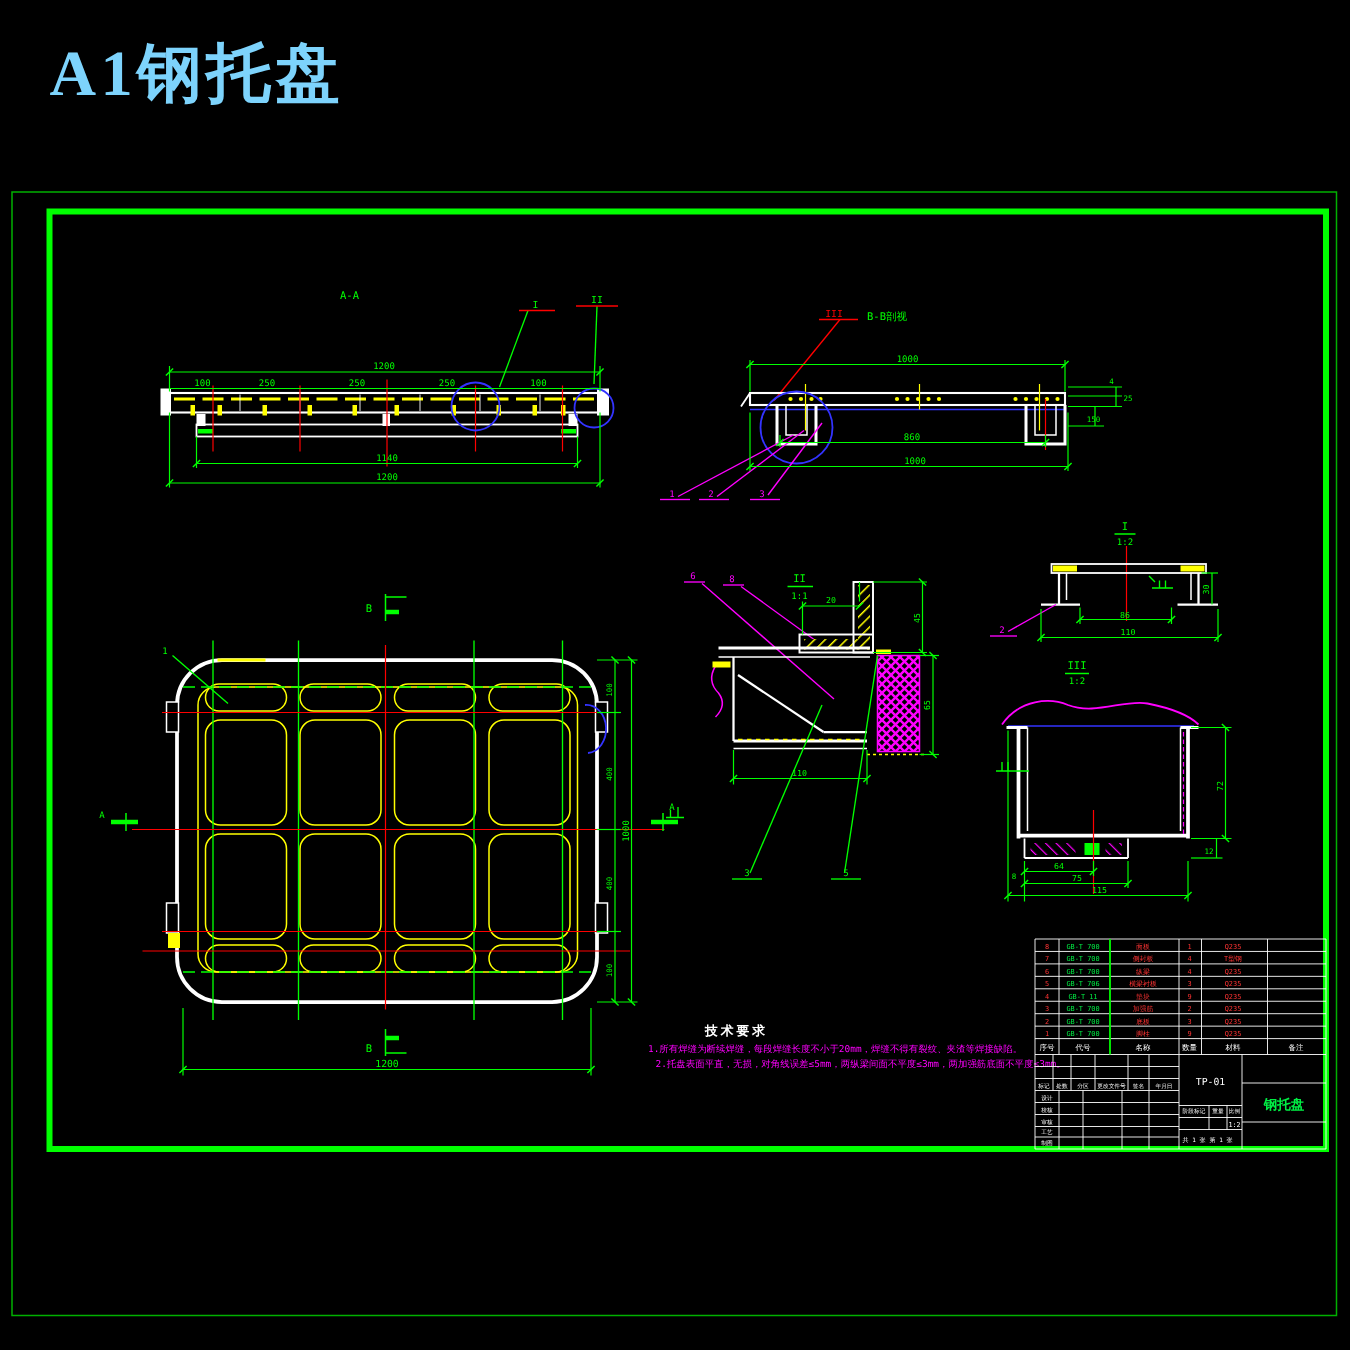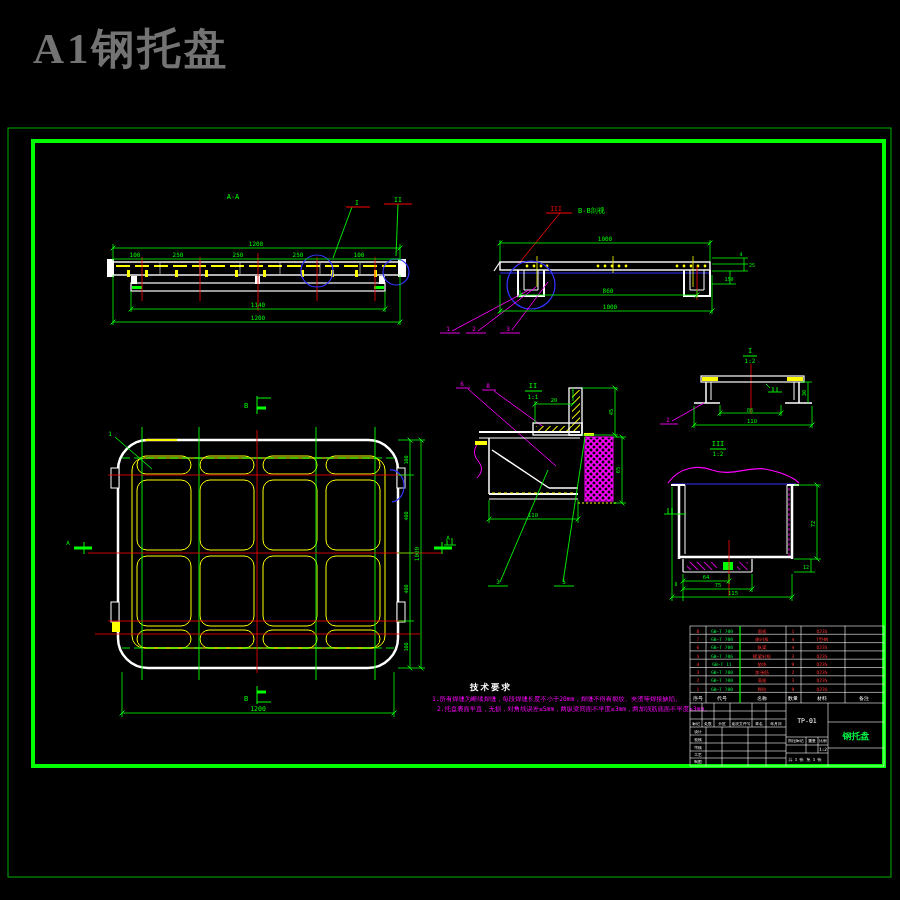--- a/index.html
+++ b/index.html
@@ -1,19 +1,19 @@
 <!DOCTYPE html>
 <html><head>
 <meta charset="utf-8">
 <style>
   html,body{margin:0;padding:0;background:#000;}
   .sheet{position:relative;width:900px;height:900px;background:#000;overflow:hidden;
          font-family:"Liberation Sans",sans-serif;}
   .doc-title{position:absolute;left:33px;top:20px;font-family:"Liberation Serif",serif;
-             font-size:43px;font-weight:bold;color:#737373;letter-spacing:3px;}
+             font-size:43px;font-weight:bold;color:#7dd3fc;letter-spacing:3px;}
   svg{position:absolute;left:0;top:0;}
   svg text{font-family:"DejaVu Sans Mono","Liberation Sans",monospace;}
 </style>
 </head>
 <body>
 
 <div class="sheet">
   <div class="doc-title">A1钢托盘</div>
 
   <svg width="900" height="900" viewBox="0 0 900 900">

